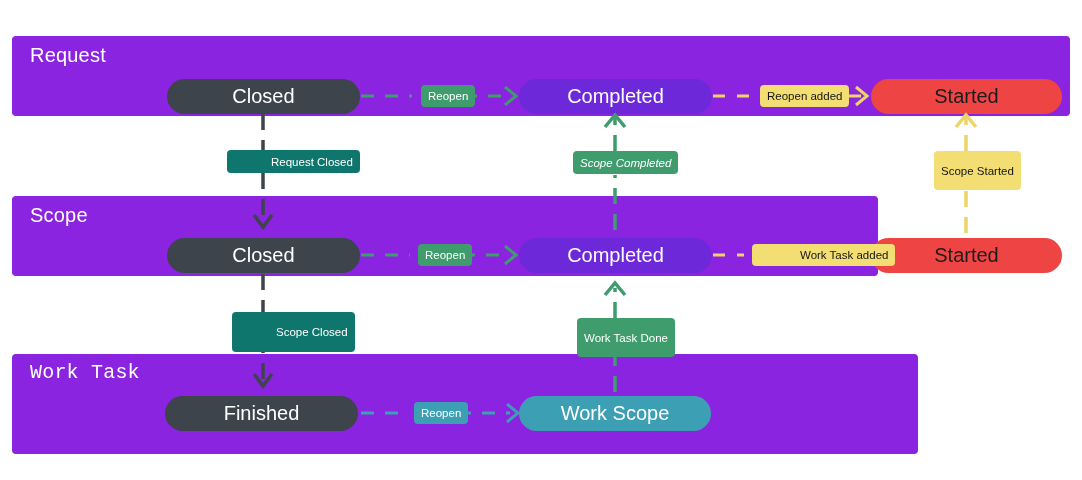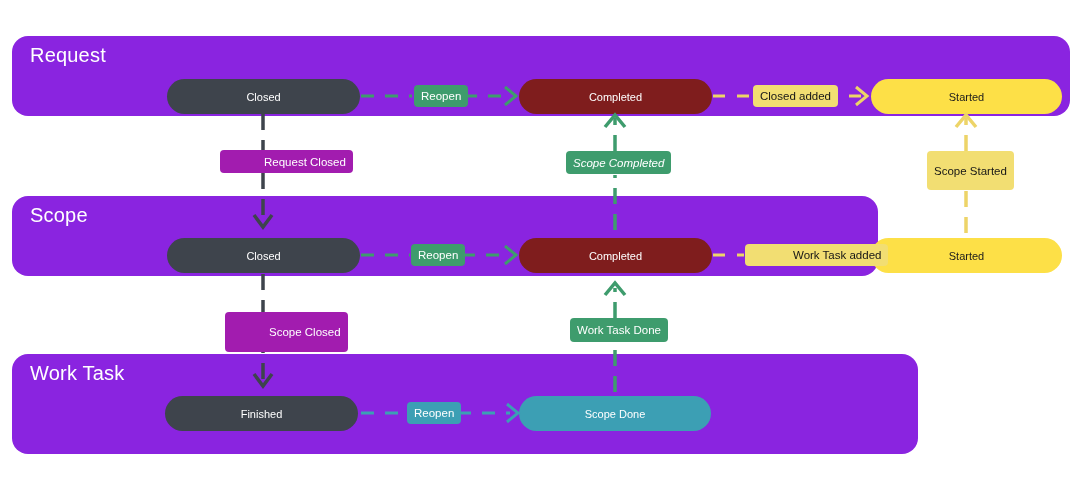--- a/index.html
+++ b/index.html
@@ -8,67 +8,68 @@
     background:#ffffff;
     font-family:"Liberation Sans", sans-serif;
     overflow:hidden;
   }
   #canvas{position:relative;width:1082px;height:480px;}
 
   
   .lane{
     position:absolute;
     background:#8A24E0;
-    border-radius:16px;
+    border-radius:4px;
   }
   .lane-title{
     position:absolute;
     left:18px;top:7px;
     color:#ffffff;
     font-size:20px;
     line-height:24px;
     letter-spacing:.2px;
     white-space:nowrap;
   }
 
   
   .node{
     position:absolute;
     height:35px;
     border-radius:18px;
     display:flex;
     align-items:center;
     justify-content:center;
-    font-size:11px;
+    font-size:20px;
     white-space:nowrap;
     box-sizing:border-box;
   }
   .node.dark   {background:#3E444C;color:#ffffff;}
-  .node.green  {background:#7f1d1d;color:#ffffff;}
-  .node.yellow {background:#fde047;color:#1c1c1c;}
+  .node.green  {background:#6d28d9;color:#ffffff;}
+  .node.yellow {background:#ef4444;color:#1c1c1c;}
   .node.teal   {background:#3C9FB4;color:#ffffff;}
 
   
   .badge{
     position:absolute;
     height:22px;
     border-radius:4px;
     display:flex;
     align-items:center;
     justify-content:center;
     padding:0 7px;
     font-size:11.5px;
     white-space:nowrap;
     box-sizing:border-box;
     z-index:5;
+    margin-left:7px;
   }
   .badge.green {background:#3E9C6D;color:#ffffff;}
   .badge.yellow{background:#F2DE72;color:#161616;}
   .badge.teal  {background:#3C9FB4;color:#ffffff;}
-  .badge.dark  {background:#a21caf;color:#ffffff;padding-left:44px;}
+  .badge.dark  {background:#0f766e;color:#ffffff;padding-left:44px;}
 
   
   svg.wires{
     position:absolute;left:0;top:0;
     width:1082px;height:480px;
     pointer-events:none;
     z-index:2;
   }
   .lane-layer{z-index:1;}
   .node-layer{z-index:4;}
@@ -80,21 +81,21 @@
 
   <div class="lane-layer">
     <div class="lane" style="left:12px;top:36px;width:1058px;height:80px;">
       <div class="lane-title">Request</div>
     </div>
 
     <div class="lane" style="left:12px;top:196px;width:866px;height:80px;">
       <div class="lane-title">Scope</div>
     </div>
 
-    <div class="lane" style="left:12px;top:354px;width:906px;height:100px;">
+    <div class="lane" style="left:12px;top:354px;width:906px;height:100px;font-family:Liberation Mono, monospace;">
       <div class="lane-title">Work Task</div>
     </div>
   </div>
 
   <svg class="wires" viewBox="0 0 1082 480">
     <defs></defs>
 
     <g stroke="#3E9C6D" stroke-width="3" fill="none" stroke-linecap="butt">
       <line x1="361" y1="96" x2="412" y2="96" stroke-dasharray="13 11"></line>
       <line x1="464" y1="96" x2="508" y2="96" stroke-dasharray="13 11"></line>
@@ -155,34 +156,34 @@
     </g>
   </svg>
 
   <div class="node-layer">
 
     <div class="node dark" style="left:167px;top:79px;width:193px;">Closed</div>
     <div class="node green" style="left:519px;top:79px;width:193px;">Completed</div>
     <div class="node yellow" style="left:871px;top:79px;width:191px;">Started</div>
 
     <div class="badge green" style="left:414px;top:85px;">Reopen</div>
-    <div class="badge yellow" style="left:753px;top:85px;">Closed added</div>
+    <div class="badge yellow" style="left:753px;top:85px;">Reopen added</div>
 
     <div class="node dark" style="left:167px;top:238px;width:193px;">Closed</div>
     <div class="node green" style="left:519px;top:238px;width:193px;">Completed</div>
     <div class="node yellow" style="left:871px;top:238px;width:191px;">Started</div>
 
     <div class="badge green" style="left:411px;top:244px;">Reopen</div>
     <div class="badge yellow" style="left:745px;top:244px;padding-left:48px;">Work Task added</div>
 
     <div class="node dark" style="left:165px;top:396px;width:193px;">Finished</div>
-    <div class="node teal" style="left:519px;top:396px;width:192px;">Scope Done</div>
+    <div class="node teal" style="left:519px;top:396px;width:192px;">Work Scope</div>
 
     <div class="badge teal" style="left:407px;top:402px;">Reopen</div>
 
     <div class="badge dark" style="left:220px;top:150px;height:23px;">Request Closed</div>
     <div class="badge green" style="left:566px;top:151px;height:23px;font-style:italic;">Scope Completed</div>
     <div class="badge yellow" style="left:927px;top:151px;height:39px;">Scope Started</div>
     <div class="badge dark" style="left:225px;top:312px;height:40px;">Scope Closed</div>
-    <div class="badge green" style="left:570px;top:318px;height:24px;">Work Task Done</div>
+    <div class="badge green" style="left:570px;top:318px;height:39px;">Work Task Done</div>
 
   </div>
 </div>
 
 </body></html>

